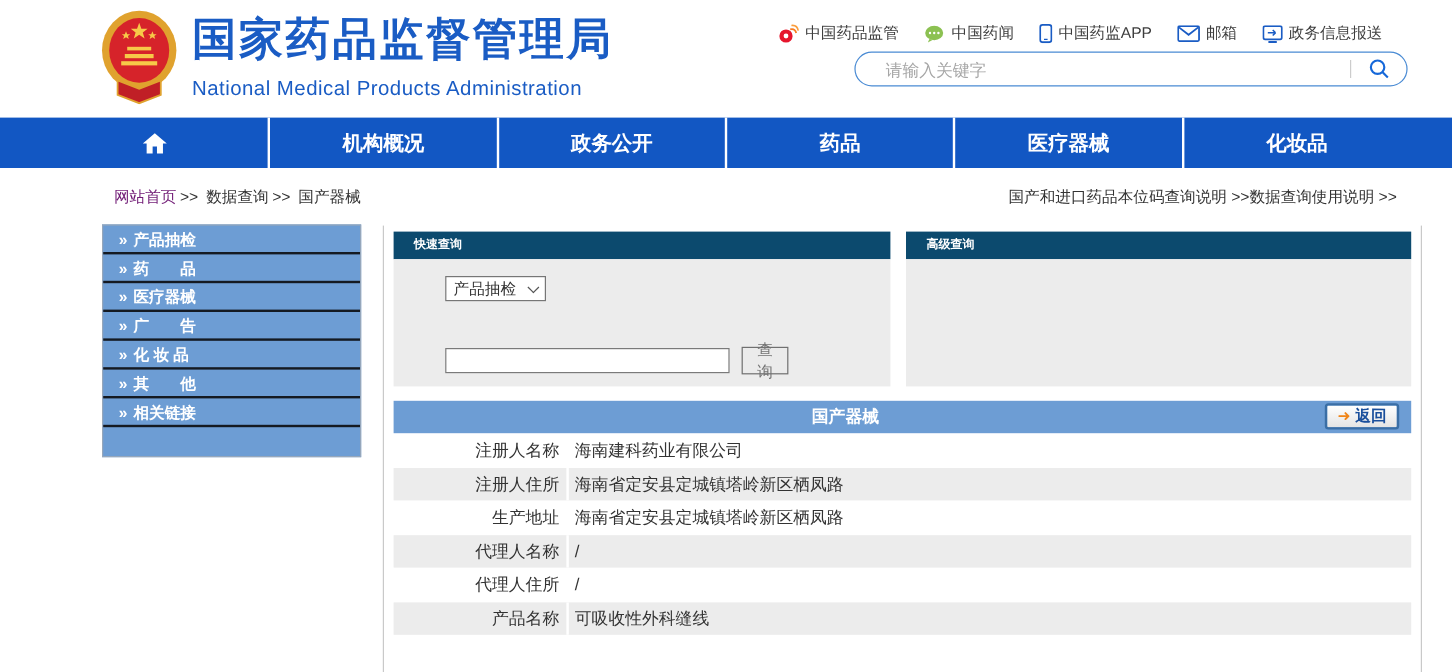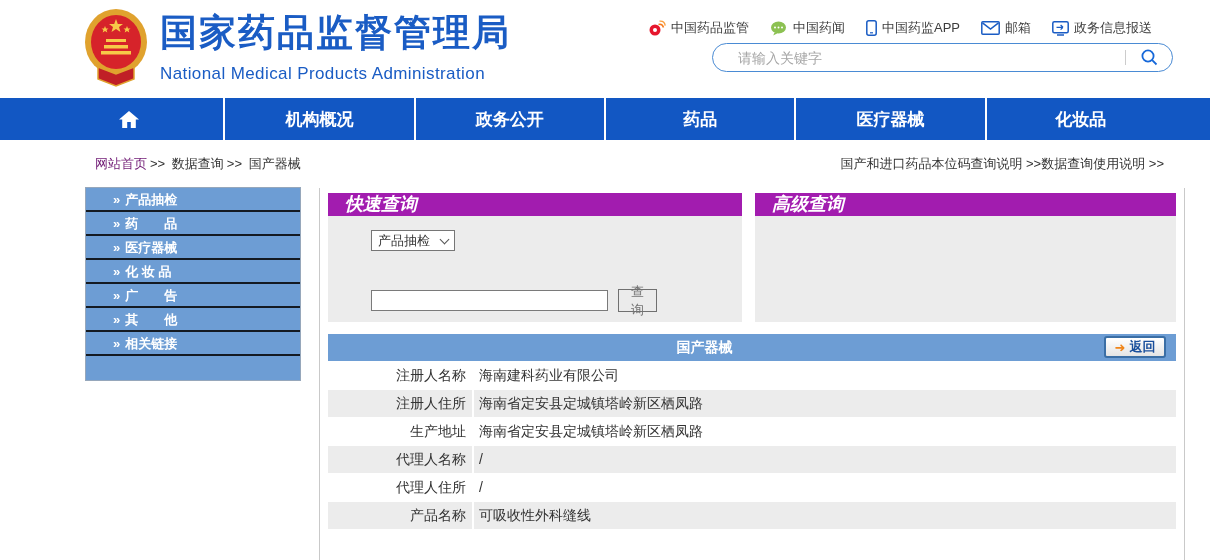--- a/index.html
+++ b/index.html
@@ -33,32 +33,32 @@
   
   .crumb-row { position:absolute; top:152px; left:0; width:1210px; height:24px; font-size:13px; }
   .breadcrumb { position:absolute; left:95px; top:3px; color:#333; }
   .bc-home { color:#701a75; cursor:pointer; }
   .bc-sep { margin:0 3px; }
   .crumb-right { position:absolute; right:46px; top:3px; display:flex; color:#333; }
   .crumb-right span { cursor:pointer; white-space:nowrap; }
   
   .sidebar { position:absolute; left:85px; top:187px; width:216px; background:#6d9dd4;
     border:1px solid #96a7bb; }
-  .side-item { height:24px; line-height:24px; padding-left:27px; color:#fff; font-size:13px;
+  .side-item { height:24px; line-height:24px; padding-left:13px; color:#fff; font-size:13px;
     font-weight:bold; border-bottom:2px solid #141a22; cursor:pointer; white-space:pre; }
   .side-item .bullet { margin-right:5px; }
   .side-filler { height:24px; }
   
   .main-col { position:absolute; left:319px; top:188px; width:866px; height:372px;
     border-left:1px solid #c9c9c9; border-right:1px solid #c9c9c9; padding:5px 8px 0; }
   .panels { display:flex; gap:13px; }
   .panel-q { width:414px; }
   .panel-a { flex:1; }
-  .panel-header { height:23px; line-height:23px; background:#a21caf; color:#fff;
-    font-weight:bold; font-size:18px; padding-left:17px;font-style:italic; }
+  .panel-header { height:23px; line-height:23px; background:#0c4a6e; color:#fff;
+    font-weight:bold; font-size:10px; padding-left:17px; }
   .panel-body { height:106px; background:#ececec; position:relative; }
   .dropdown { position:absolute; left:43px; top:14px; width:84px; height:21px; background:#fff;
     border:1px solid #767676; display:flex; align-items:center; justify-content:space-between;
     padding:0 6px; font-size:13px; cursor:pointer; }
   .chev-down { width:7px; height:7px; border-right:1.5px solid #555; border-bottom:1.5px solid #555;
     transform:rotate(45deg); margin-top:-3px; }
   .q-input { position:absolute; left:43px; top:74px; width:237px; height:21px; background:#fff;
     border:1px solid #7a7a7a; font-size:13px; padding:0 4px; outline:none; }
   .q-btn { position:absolute; left:290px; top:73px; width:39px; height:23px; background:#ebebeb;
     border:1px solid #707070; font-size:13px; color:#737373; cursor:pointer;
@@ -207,22 +207,22 @@
   <div class="crumb-right">
     <span>国产和进口药品本位码查询说明 &gt;&gt;</span>
     <span>数据查询使用说明 &gt;&gt;</span>
   </div>
 </div>
 
 <div class="sidebar">
   <div class="side-item"><span class="bullet">»</span><span>产品抽检</span></div>
   <div class="side-item"><span class="bullet">»</span><span>药　　品</span></div>
   <div class="side-item"><span class="bullet">»</span><span>医疗器械</span></div>
+  <div class="side-item"><span class="bullet">»</span><span>广　　告</span></div>
   <div class="side-item"><span class="bullet">»</span><span>化 妆 品</span></div>
-  <div class="side-item"><span class="bullet">»</span><span>广　　告</span></div>
   <div class="side-item"><span class="bullet">»</span><span>其　　他</span></div>
   <div class="side-item"><span class="bullet">»</span><span>相关链接</span></div>
   <div class="side-filler"></div>
 </div>
 
 <div class="main-col">
   <div class="panels">
     <div class="panel-q">
       <div class="panel-header">快速查询</div>
       <div class="panel-body">

